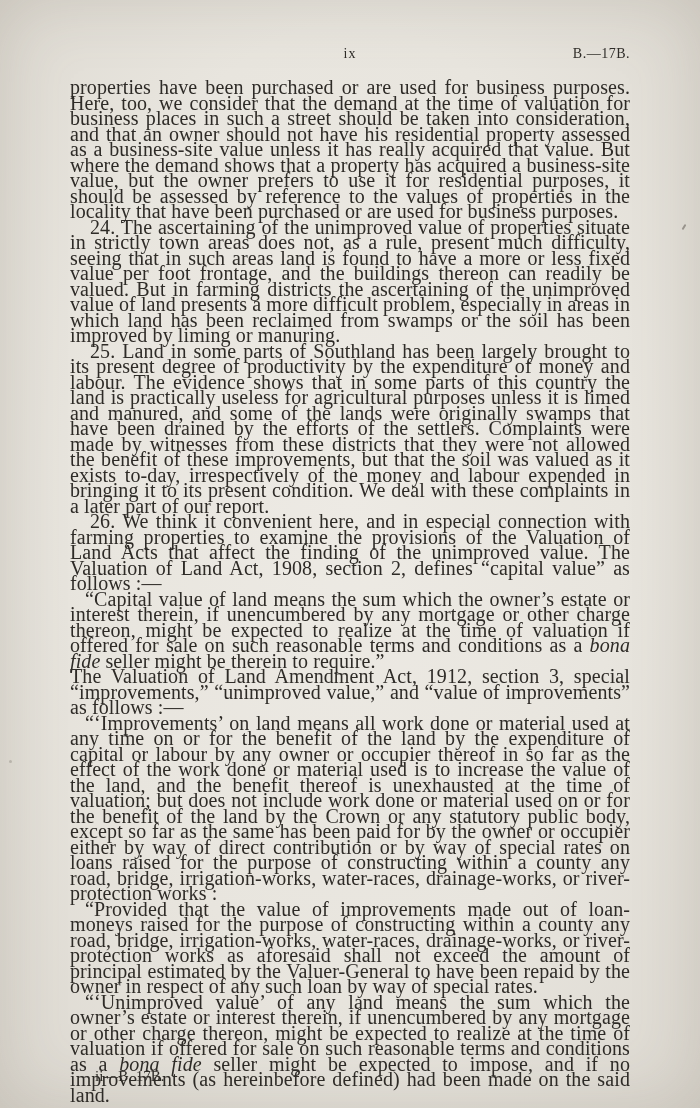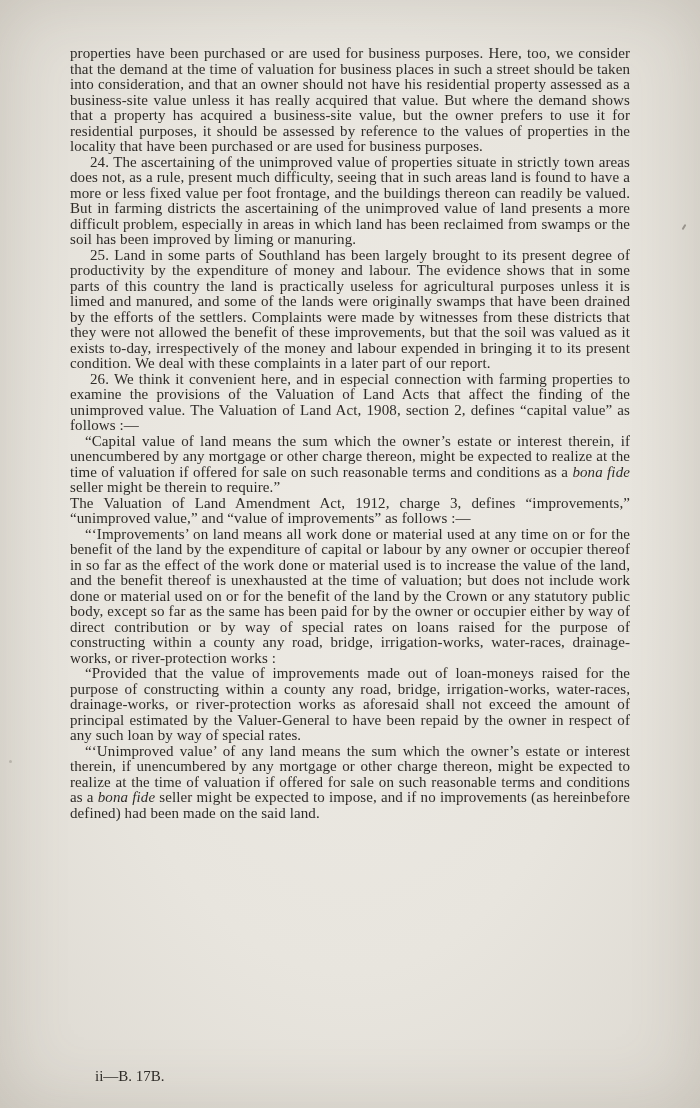--- a/index.html
+++ b/index.html
@@ -27,21 +27,21 @@
   .page-num {
     position: absolute; left: 0; right: 0;
     text-align: center;
     letter-spacing: 1px;
   }
   .doc-ref {
     position: absolute; right: 0; top: 0;
     letter-spacing: 0.5px;
   }
   .body-text {
-    font-size: 15px;
+    font-size: 20px;
     line-height: 15.5px;
     text-align: justify;
     letter-spacing: 0.1px;
   }
   p.para { margin: 0; }
   .first  { text-indent: 0; }
   .num    { text-indent: 20px; }
   .flush  { text-indent: 0; }
   .q-outer { margin-left: 27px; text-indent: 15px; }
   .q-inner { margin-left: 41px; text-indent: 15px; font-family: Liberation Serif, serif; }
@@ -63,27 +63,31 @@
     left: 9px; top: 760px;
     border-radius: 50%;
     opacity: 0.5;
   }
 </style>
 </head>
 <body>
 
 <div class="page">
   <div class="content">
+    <div class="header">
+      <span class="page-num">ix</span>
+      <span class="doc-ref">B.—17B.</span>
+    </div>
     <div class="body-text">
         <p class="para first"><span>properties have been purchased or are used for business purposes.  Here, too, we consider that the demand at the time of valuation for business places in such a street should be taken into consideration, and that an owner should not have his residential property assessed as a business-site value unless it has really acquired that value.  But where the demand shows that a property has acquired a business-site value, but the owner prefers to use it for residential purposes, it should be assessed by reference to the values of properties in the locality that have been purchased or are used for business purposes.</span></p>
         <p class="para num"><span>24. The ascertaining of the unimproved value of properties situate in strictly town areas does not, as a rule, present much difficulty, seeing that in such areas land is found to have a more or less fixed value per foot frontage, and the buildings thereon can readily be valued.  But in farming districts the ascertaining of the unimproved value of land presents a more difficult problem, especially in areas in which land has been reclaimed from swamps or the soil has been improved by liming or manuring.</span></p>
         <p class="para num"><span>25. Land in some parts of Southland has been largely brought to its present degree of productivity by the expenditure of money and labour.  The evidence shows that in some parts of this country the land is practically useless for agricultural purposes unless it is limed and manured, and some of the lands were originally swamps that have been drained by the efforts of the settlers. Complaints were made by witnesses from these districts that they were not allowed the benefit of these improvements, but that the soil was valued as it exists to-day, irrespectively of the money and labour expended in bringing it to its present condition.  We deal with these complaints in a later part of our report.</span></p>
         <p class="para num"><span>26. We think it convenient here, and in especial connection with farming properties to examine the provisions of the Valuation of Land Acts that affect the finding of the unimproved value.  The Valuation of Land Act, 1908, section 2, defines “capital value” as follows :—</span></p>
         <p class="para q-outer"><span>“Capital value of land means the sum which the owner’s estate or interest therein, if unencumbered by any mortgage or other charge thereon, might be expected to realize at the time of valuation if offered for sale on such reasonable terms and conditions as a </span><span class="italic">bona fide</span><span> seller might be therein to require.”</span></p>
-        <p class="para flush"><span>The Valuation of Land Amendment Act, 1912, charge 3, defines “improvements,” “unimproved value,” and “value of improvements” as follows :—</span></p>
+        <p class="para flush"><span>The Valuation of Land Amendment Act, 1912, section 3, special “improvements,” “unimproved value,” and “value of improvements” as follows :—</span></p>
         <p class="para q-inner"><span>“‘Improvements’ on land means all work done or material used at any time on or for the benefit of the land by the expenditure of capital or labour by any owner or occupier thereof in so far as the effect of the work done or material used is to increase the value of the land, and the benefit thereof is unexhausted at the time of valuation; but does not include work done or material used on or for the benefit of the land by the Crown or any statutory public body, except so far as the same has been paid for by the owner or occupier either by way of direct contribution or by way of special rates on loans raised for the purpose of constructing within a county any road, bridge, irrigation-works, water-races, drainage-works, or river-protection works :</span></p>
         <p class="para q-inner"><span>“Provided that the value of improvements made out of loan-moneys raised for the purpose of constructing within a county any road, bridge, irrigation-works, water-races, drainage-works, or river-protection works as aforesaid shall not exceed the amount of principal estimated by the Valuer-General to have been repaid by the owner in respect of any such loan by way of special rates.</span></p>
         <p class="para q-outer"><span>“‘Unimproved value’ of any land means the sum which the owner’s estate or interest therein, if unencumbered by any mortgage or other charge thereon, might be expected to realize at the time of valuation if offered for sale on such reasonable terms and conditions as a </span><span class="italic">bona fide</span><span> seller might be expected to impose, and if no improvements (as hereinbefore defined) had been made on the said land.</span></p>
       </div>
   </div>
   <div class="footer">
     <span>ii—B. 17B.</span>
   </div>
   <div class="artifact artifact-slash"></div>
   <div class="artifact artifact-dot"></div>

